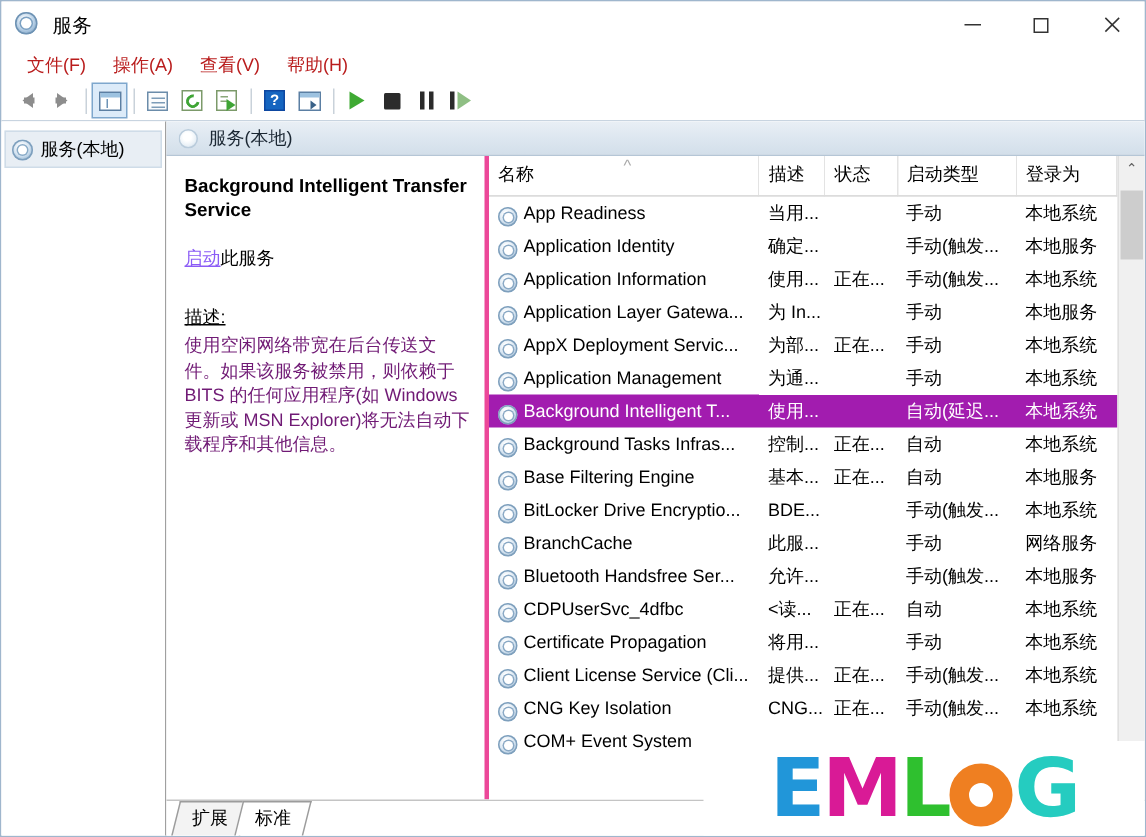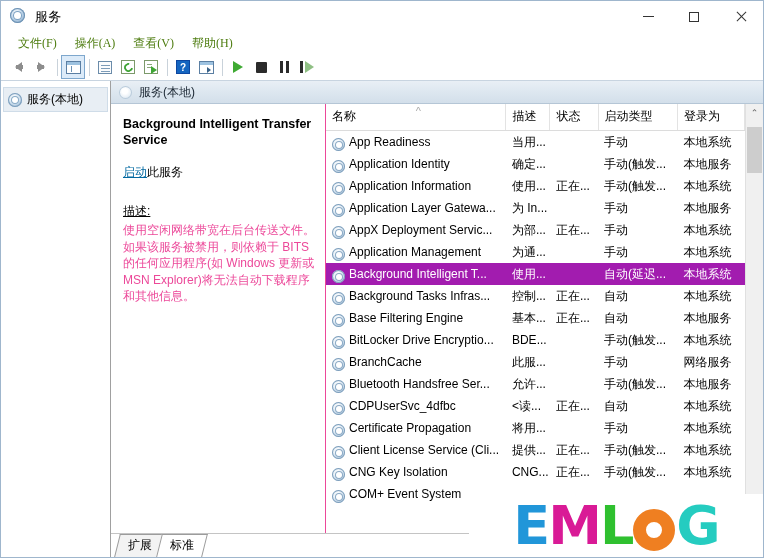--- a/index.html
+++ b/index.html
@@ -43,21 +43,21 @@
     content:"";position:absolute;left:0;top:5px;width:13px;height:1px;background:#333;
   }
   .wb-close::before{transform:rotate(45deg);}
   .wb-close::after{transform:rotate(-45deg);}
   
   .menubar{
     height:22px;background:#ffffff;display:flex;align-items:center;
     padding-left:8px;flex:0 0 auto;
   }
   .menu-item{
-    padding:2px 9px;font-size:12px;color:#4d7c0f;white-space:nowrap;font-family:Liberation Serif, serif;
+    padding:2px 9px;font-size:12px;color:#b91c1c;white-space:nowrap;
   }
   
   .toolbar{
     height:26px;background:#ffffff;display:flex;align-items:center;
     padding-left:6px;flex:0 0 auto;border-bottom:1px solid #c8d4e0;
   }
   .tb{
     width:22px;height:22px;margin-right:1px;display:flex;align-items:center;justify-content:center;
     position:relative;
   }
@@ -161,32 +161,32 @@
   }
   .pane-header .hgear{
     width:13px;height:13px;border-radius:50%;margin-right:7px;
     background:radial-gradient(circle at 45% 40%,#fff 25%,#eaf1f7 55%,#c5d6e5 85%);
     box-shadow:0 0 0 1px #b9cbdb inset;
   }
   .pane-header span.ht{font-size:12px;color:#1b2733;}
   .pane-body{flex:1 1 auto;display:flex;min-height:0;}
   
   .detail{
-    width:215px;flex:0 0 215px;background:#ffffff;border-right:1px solid #ec4899;
+    width:215px;flex:0 0 215px;background:#ffffff;border-right:3px solid #ec4899;
     padding:12px 10px 0 12px;box-sizing:border-box;overflow:hidden;
   }
   .detail-title{
     font-size:12.5px;font-weight:bold;line-height:16px;color:#000;margin-bottom:16px;
   }
   .detail-link{
     font-size:12px;margin-bottom:22px;color:#000;
   }
-  .detail-link a{color:#0369a1;text-decoration:underline;cursor:pointer;}
+  .detail-link a{color:#8b5cf6;text-decoration:underline;cursor:pointer;}
   .detail-desc-label{font-size:12px;margin-bottom:2px;text-decoration:underline;}
-  .detail-desc{font-size:12px;line-height:16.5px;color:#ec4899;}
+  .detail-desc{font-size:12px;line-height:16.5px;color:#701a75;}
   
   .listwrap{flex:1 1 auto;display:flex;flex-direction:column;min-width:0;background:#fff;position:relative;}
   .list-scroll{flex:1 1 auto;display:flex;min-height:0;}
   .list-main{flex:1 1 auto;min-width:0;display:flex;flex-direction:column;}
   table.svc{
     width:100%;border-collapse:collapse;table-layout:fixed;font-size:12px;
   }
   table.svc th{
     font-weight:normal;text-align:left;padding:4px 6px 5px 6px;
     background:#ffffff;border-right:1px solid #e3e3e3;border-bottom:1px solid #dcdcdc;

